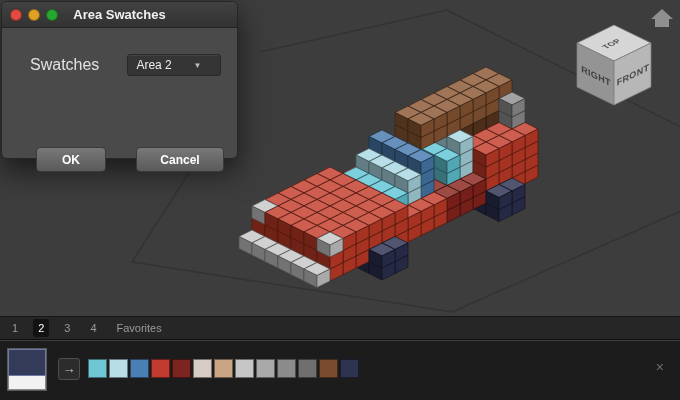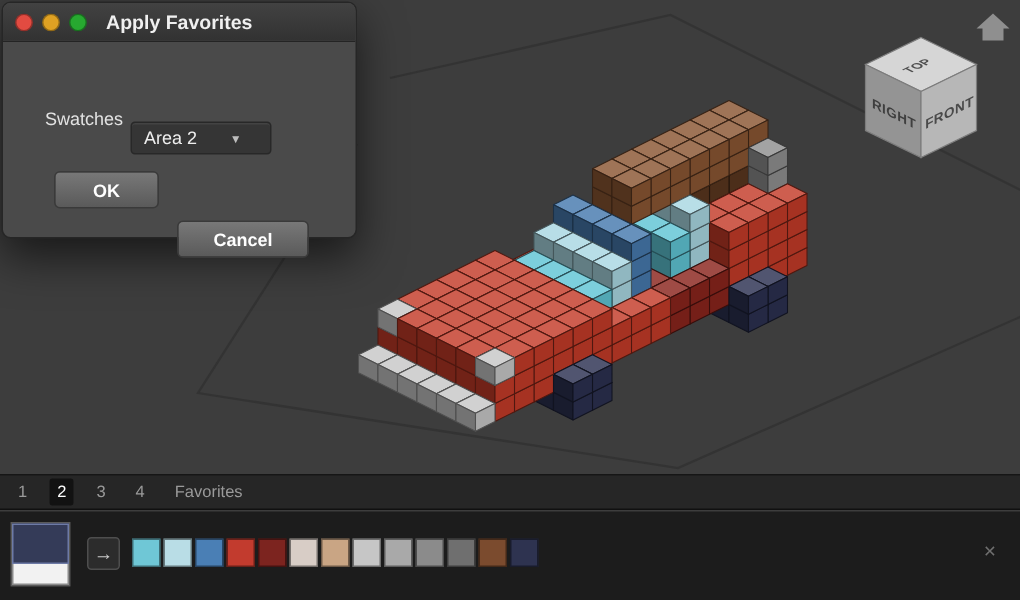--- a/index.html
+++ b/index.html
@@ -10,26 +10,26 @@
 
   
   .dialog{position:absolute;left:1px;top:1px;width:237px;height:158px;background:#4a4a4a;
           border:1px solid #262626;border-radius:6px;box-shadow:0 12px 30px rgba(0,0,0,.6);}
   .titlebar{position:relative;height:26px;background:linear-gradient(#424242,#323232);
             border-bottom:1px solid #242424;border-radius:5px 5px 0 0;
             text-align:center;line-height:26px;color:#f0f0f0;font-size:13px;font-weight:bold;}
   .tl{position:absolute;top:7px;width:12px;height:12px;border-radius:50%;border:1px solid rgba(0,0,0,.35);}
   .tl.t0{left:8px;} .tl.t1{left:26px;} .tl.t2{left:44px;}
   .field-row{position:absolute;top:52px;left:28px;display:flex;align-items:center;}
-  .field-row label{color:#e2e2e2;font-size:12px;margin-right:5px;}
+  .field-row label{color:#e2e2e2;font-size:16px;margin-right:28px;}
   .dropdown{width:94px;height:22px;background:#353535;border:1px solid #282828;border-radius:3px;
             color:#eee;font-size:12px;display:flex;align-items:center;justify-content:space-between;
-            padding:0 19px 0 8px;box-shadow:inset 0 1px rgba(255,255,255,.07);cursor:default;margin-top:27px;}
+            padding:0 19px 0 8px;box-shadow:inset 0 1px rgba(255,255,255,.07);cursor:default;}
   .caret{font-size:8px;color:#bdbdbd;}
-  .btn-row{position:absolute;top:112px;left:34px;display:flex;gap:12px;}
+  .btn-row{position:absolute;top:112px;left:34px;display:flex;gap:30px;align-items:flex-end;}
   .btn{height:25px;background:linear-gradient(#787878,#5a5a5a);border:1px solid #3a3a3a;border-radius:4px;
        color:#fff;font-size:12px;font-weight:bold;text-align:center;}
   .btn.ok{width:70px;} .btn.cancel{width:88px;margin-top:33px;}
 
   
   .tabbar{position:absolute;left:0;top:316px;width:680px;height:24px;background:#262626;
           border-top:1px solid #161616;border-bottom:1px solid #101010;
           display:flex;align-items:center;gap:10px;padding-left:7px;}
   .tab{color:#9a9a9a;font-size:11px;padding:3px 5px;cursor:default;}
   .tab.selected{background:#121212;color:#fff;border-radius:2px;}
@@ -1220,21 +1220,21 @@
     </g>
 
     <path d="M662,9 L673,19 L669,19 L669,27 L655,27 L655,19 L651,19 Z" fill="#8f8f8f"></path>
   </svg>
 
   <div class="dialog">
     <div class="titlebar">
       <span class="tl t0" style="background: rgb(226, 75, 65);"></span>
       <span class="tl t1" style="background: rgb(223, 161, 35);"></span>
       <span class="tl t2" style="background: rgb(39, 169, 48);"></span>
-      <span>Apply Favorites</span>
+      <span>Area Swatches</span>
     </div>
     <div class="field-row">
       <label>Swatches</label>
       <div class="dropdown">
         <span>Area 2</span>
         <span class="caret">▼</span>
       </div>
     </div>
     <div class="btn-row">
       <button class="btn ok">OK</button>

